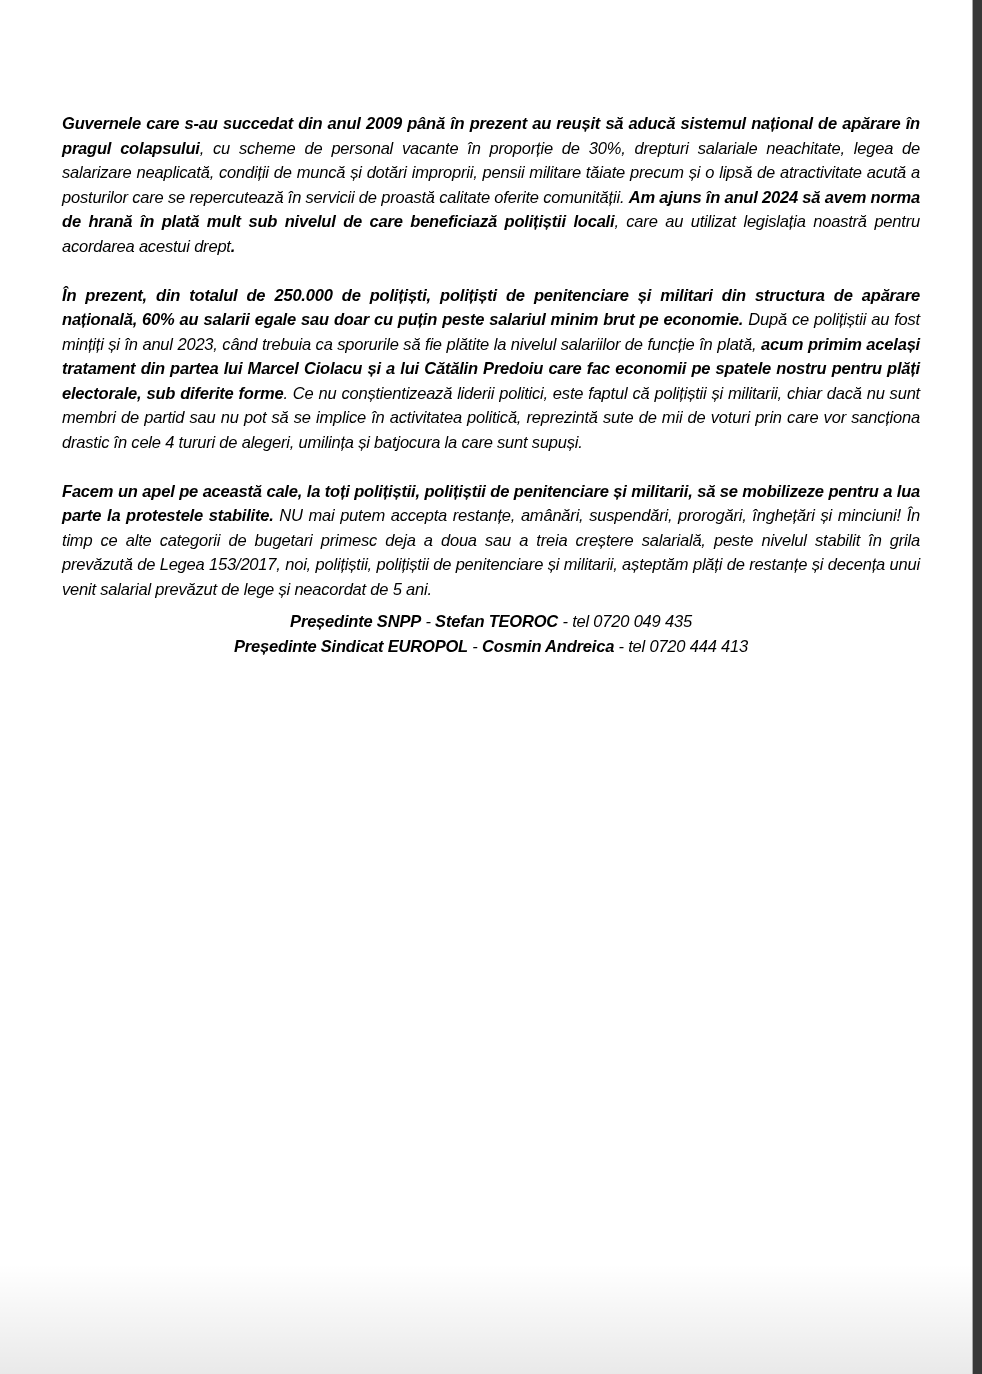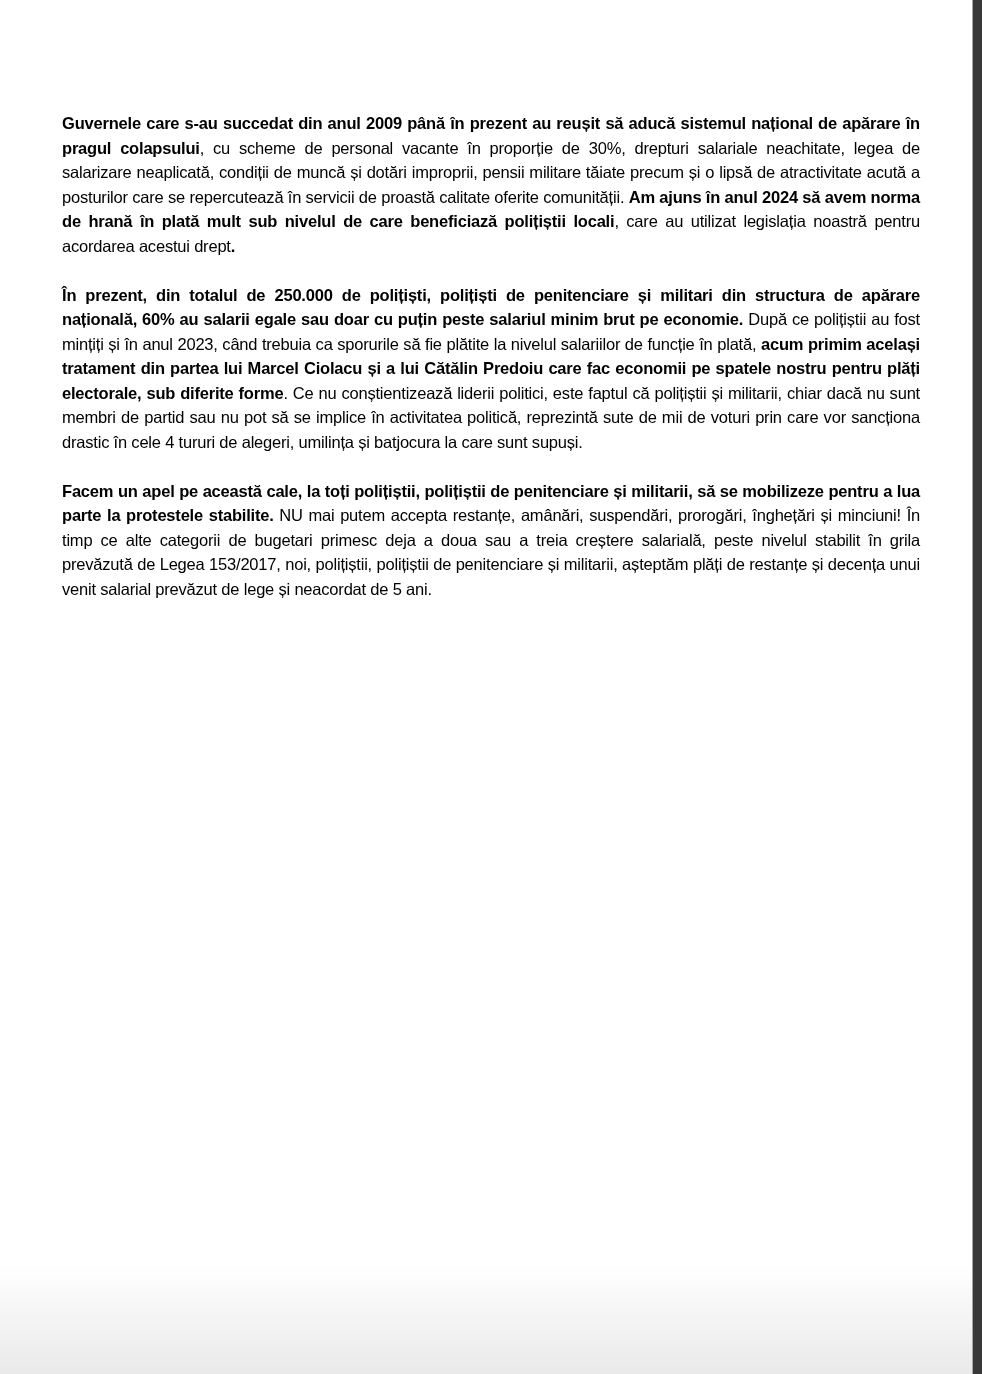--- a/index.html
+++ b/index.html
@@ -18,20 +18,21 @@
   }
   .content {
     position: absolute;
     left: 62px;
     top: 111px;
     width: 858px;
     color: var(--text-color, #000000);
     font-size: 16.5px;
     line-height: 24.5px;
     letter-spacing: -0.2px;
+    font-style: italic;
   }
   .para {
     text-align: justify;
     margin-bottom: 24.5px;
   }
   .para:last-child { margin-bottom: 8px; }
   .b { font-weight: bold; }
   .r { font-weight: normal; }
   .signature {
     margin-top: 8px;
@@ -64,16 +65,20 @@
 </head>
 <body>
 
 <div class="page">
   <div class="content">
     <div>
         <p class="para"><span class="b">Guvernele care s-au succedat din anul 2009 până în prezent au reușit să aducă sistemul național de apărare în pragul colapsului</span><span class="r">, cu scheme de personal vacante în proporție de 30%, drepturi salariale neachitate, legea de salarizare neaplicată, condiții de muncă și dotări improprii, pensii militare tăiate precum și o lipsă de atractivitate acută a posturilor care se repercutează în servicii de proastă calitate oferite comunității. </span><span class="b">Am ajuns în anul 2024 să avem norma de hrană în plată mult sub nivelul de care beneficiază polițiștii locali</span><span class="r">, care au utilizat legislația noastră pentru acordarea acestui drept</span><span class="b">.</span></p>
         <p class="para"><span class="b">În prezent, din totalul de 250.000 de polițiști, polițiști de penitenciare și militari din structura de apărare națională, 60% au salarii egale sau doar cu puțin peste salariul minim brut pe economie.</span><span class="r"> După ce polițiștii au fost mințiți și în anul 2023, când trebuia ca sporurile să fie plătite la nivelul salariilor de funcție în plată, </span><span class="b">acum primim același tratament din partea lui Marcel Ciolacu și a lui Cătălin Predoiu care fac economii pe spatele nostru pentru plăți electorale, sub diferite forme</span><span class="r">. Ce nu conștientizează liderii politici, este faptul că polițiștii și militarii, chiar dacă nu sunt membri de partid sau nu pot să se implice în activitatea politică, reprezintă sute de mii de voturi prin care vor sancționa drastic în cele 4 tururi de alegeri, umilința și batjocura la care sunt supuși.</span></p>
         <p class="para"><span class="b">Facem un apel pe această cale, la toți polițiștii, polițiștii de penitenciare și militarii, să se mobilizeze pentru a lua parte la protestele stabilite.</span><span class="r"> NU mai putem accepta restanțe, amânări, suspendări, prorogări, înghețări și minciuni! În timp ce alte categorii de bugetari primesc deja a doua sau a treia creștere salarială, peste nivelul stabilit în grila prevăzută de Legea 153/2017, noi, polițiștii, polițiștii de penitenciare și militarii, așteptăm plăți de restanțe și decența unui venit salarial prevăzut de lege și neacordat de 5 ani.</span></p>
       </div>
+    <div class="signature">
+        <p class="sig-line"><span class="b">Președinte SNPP</span><span class="r"> - </span><span class="b">Stefan TEOROC</span><span class="r"> - tel 0720 049 435</span></p>
+        <p class="sig-line"><span class="b">Președinte Sindicat EUROPOL</span><span class="r"> - </span><span class="b">Cosmin Andreica</span><span class="r"> - tel 0720 444 413</span></p>
+      </div>
   </div>
   <div class="page-bottom-fade"></div>
   <div class="window-edge"></div>
 </div>
 
 </body></html>

